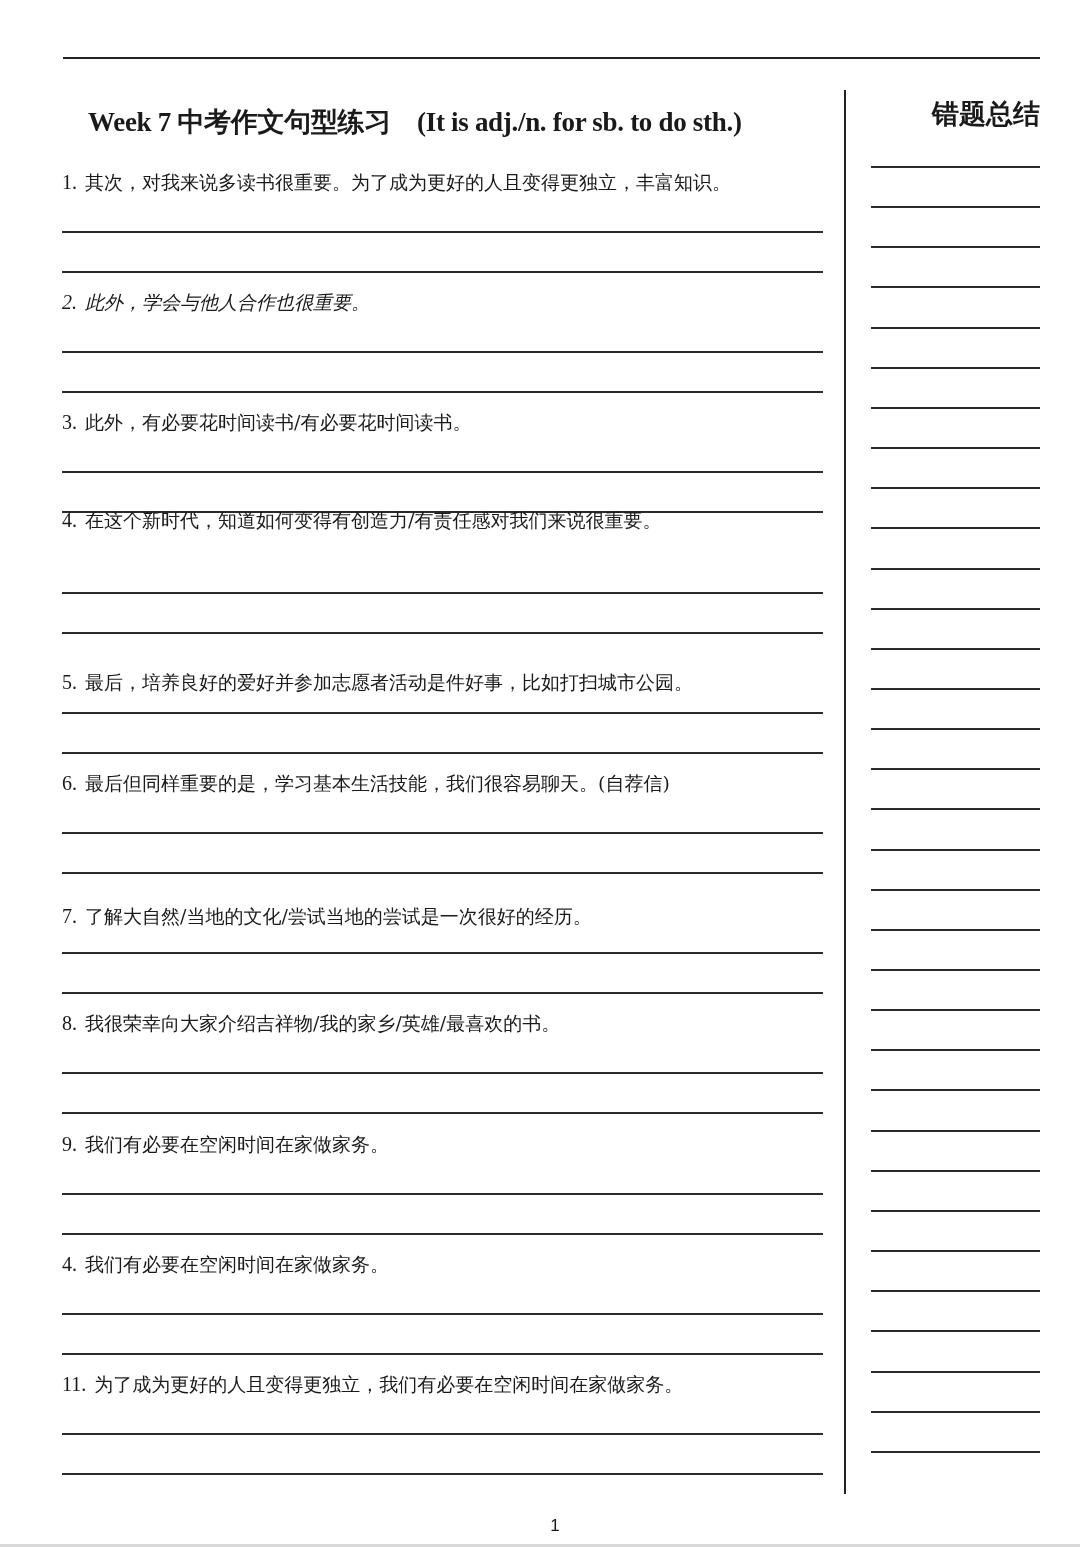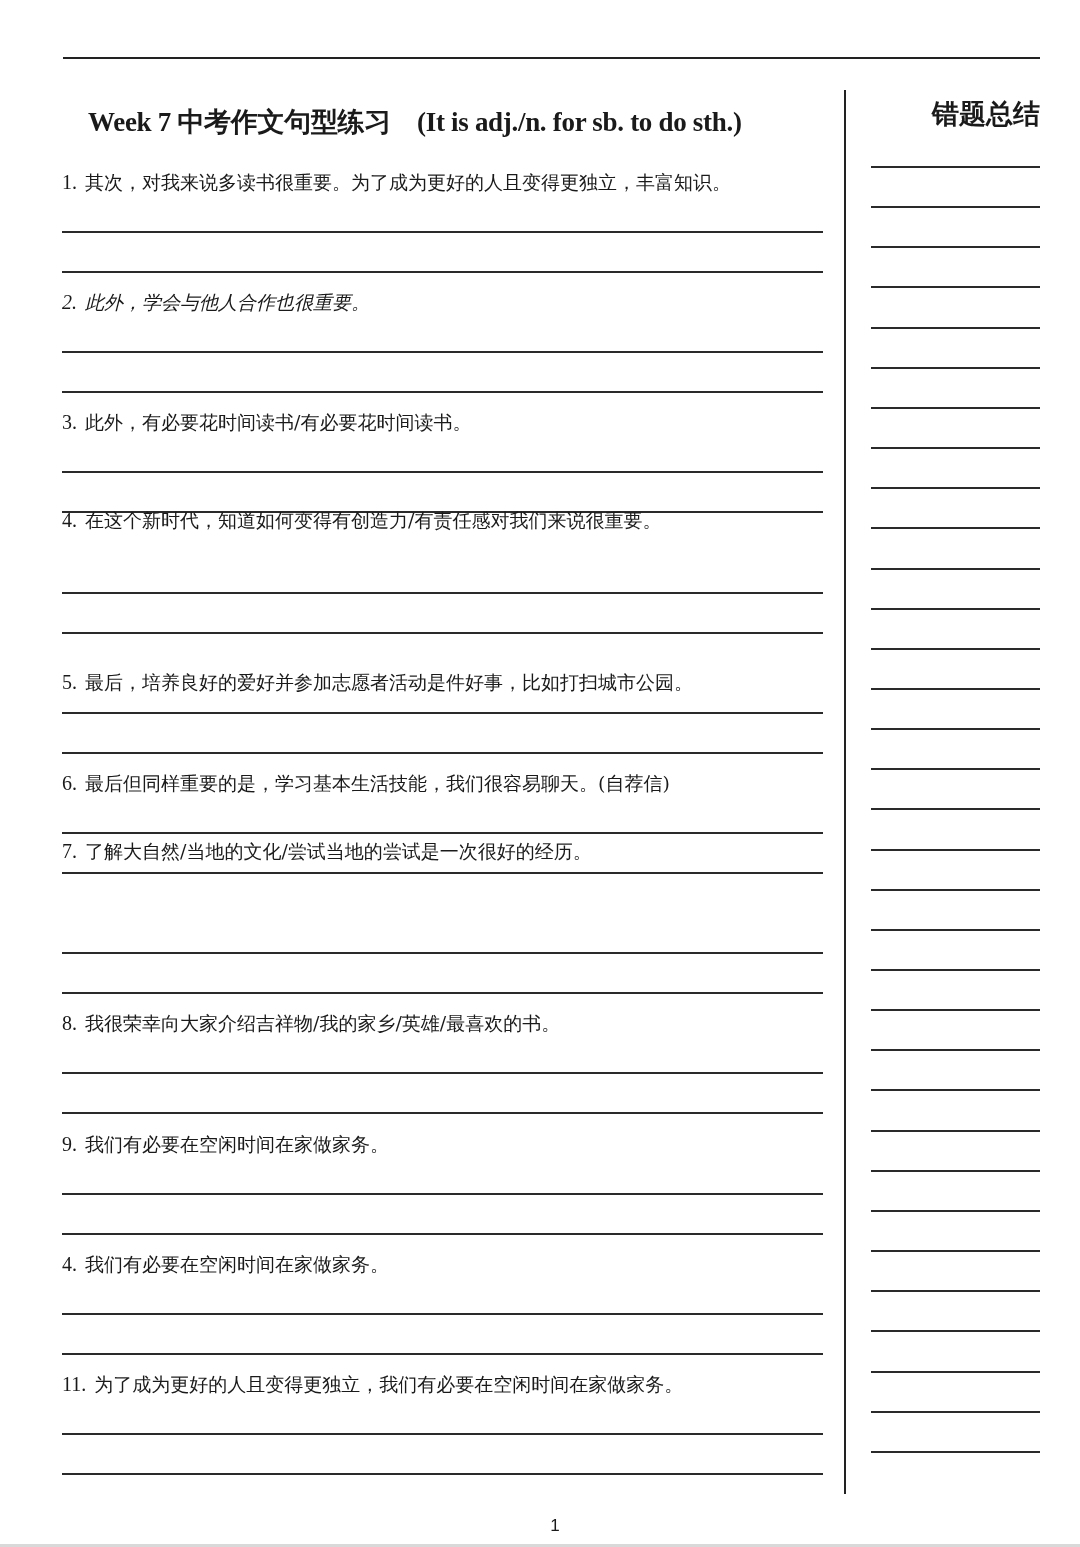--- a/index.html
+++ b/index.html
@@ -94,21 +94,21 @@
     <div class="answer-line" style="top: 511.4px;"></div>
     <div class="question" style="top: 508px;"><span class="num">4.</span><span>在这个新时代，知道如何变得有创造力/有责任感对我们来说很重要。</span></div>
     <div class="answer-line" style="top: 591.6px;"></div>
     <div class="answer-line" style="top: 631.6px;"></div>
     <div class="question" style="top: 650.8px; margin-top: 19px;"><span class="num">5.</span><span>最后，培养良好的爱好并参加志愿者活动是件好事，比如打扫城市公园。</span></div>
     <div class="answer-line" style="top: 711.8px;"></div>
     <div class="answer-line" style="top: 751.8px;"></div>
     <div class="question" style="top: 771px;"><span class="num">6.</span><span>最后但同样重要的是，学习基本生活技能，我们很容易聊天。(自荐信)</span></div>
     <div class="answer-line" style="top: 832px;"></div>
     <div class="answer-line" style="top: 872px;"></div>
-    <div class="question" style="top: 839px;"><span class="num">7.</span><span>了解大自然/当地的文化/尝试当地的尝试是一次很好的经历。</span></div>
+    <div class="question" style="top: 904px;"><span class="num">7.</span><span>了解大自然/当地的文化/尝试当地的尝试是一次很好的经历。</span></div>
     <div class="answer-line" style="top: 952.2px;"></div>
     <div class="answer-line" style="top: 992.2px;"></div>
     <div class="question" style="top: 1011.4px;"><span class="num">8.</span><span>我很荣幸向大家介绍吉祥物/我的家乡/英雄/最喜欢的书。</span></div>
     <div class="answer-line" style="top: 1072.4px;"></div>
     <div class="answer-line" style="top: 1112.4px;"></div>
     <div class="question" style="top: 1131.6px;"><span class="num">9.</span><span>我们有必要在空闲时间在家做家务。</span></div>
     <div class="answer-line" style="top: 1192.6px;"></div>
     <div class="answer-line" style="top: 1232.6px;"></div>
     <div class="question" style="top: 1251.8px;"><span class="num">4.</span><span>我们有必要在空闲时间在家做家务。</span></div>
     <div class="answer-line" style="top: 1312.8px;"></div>

